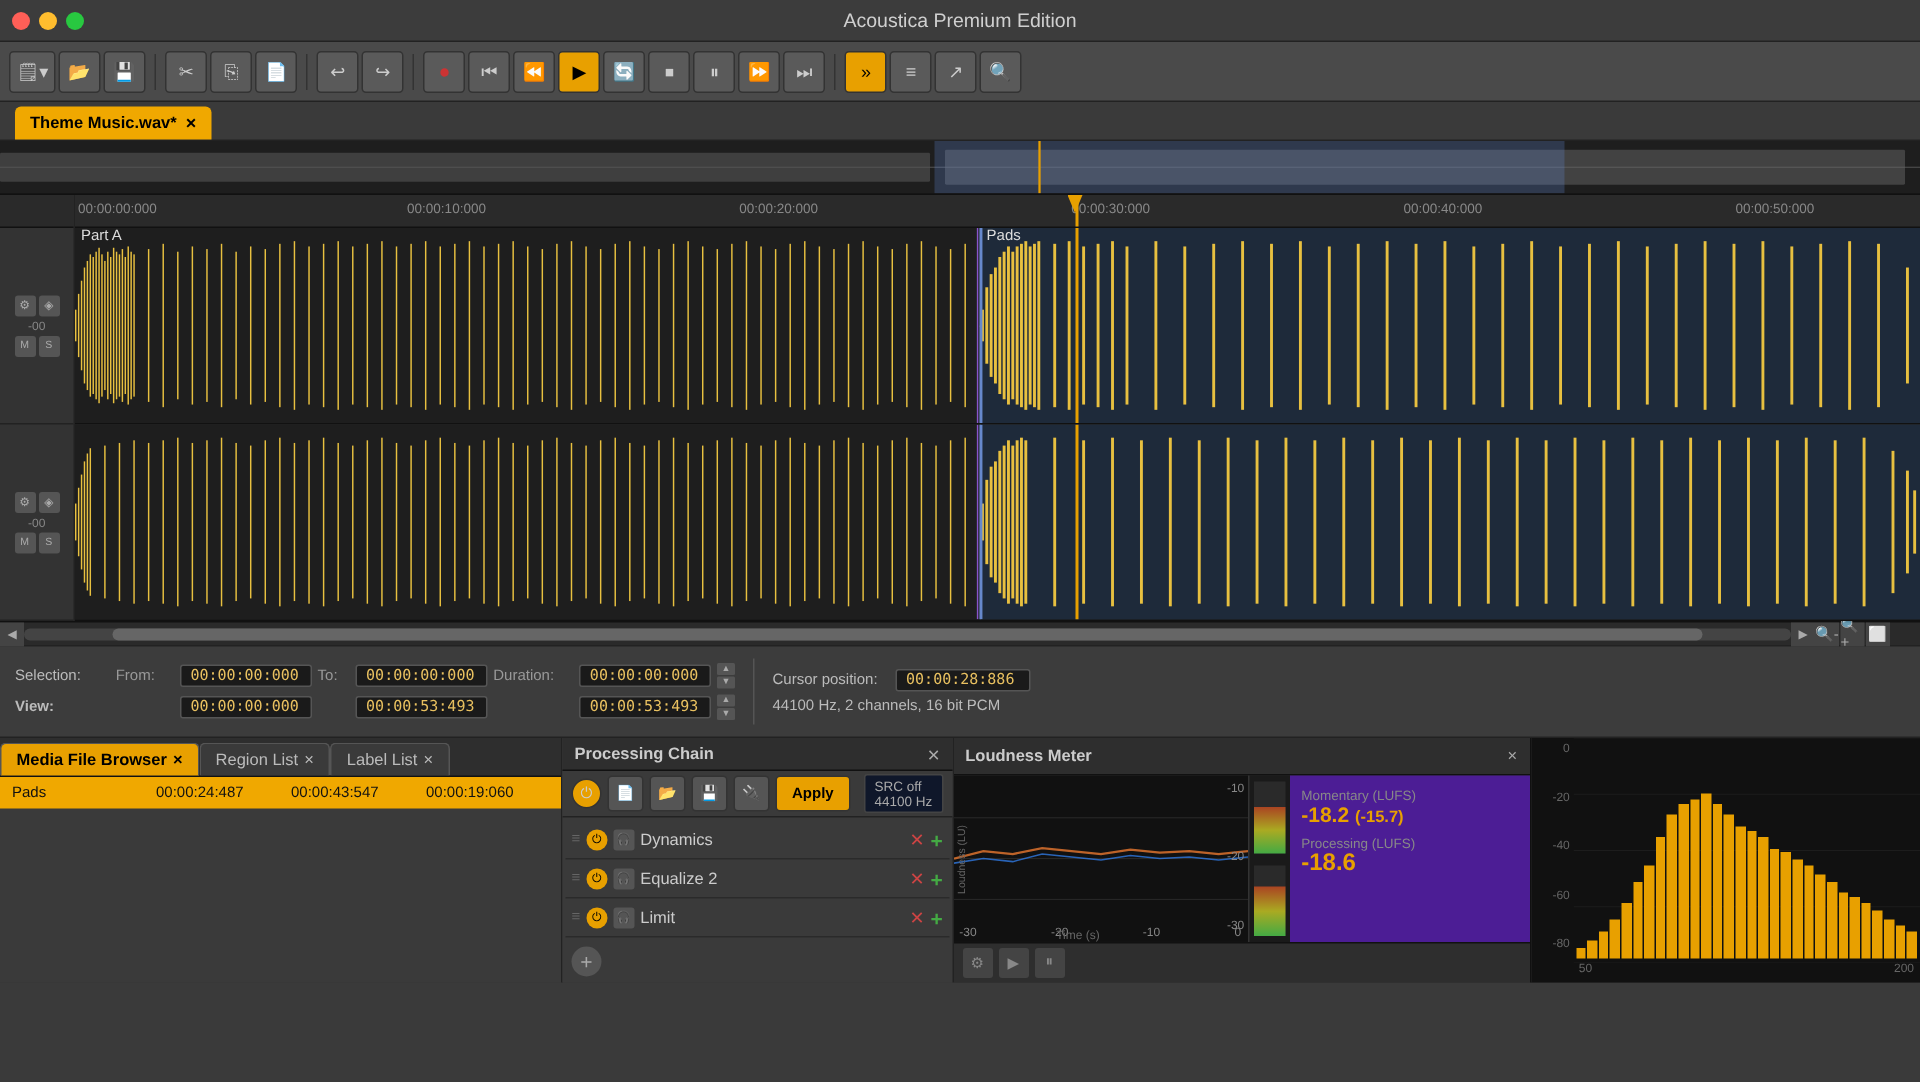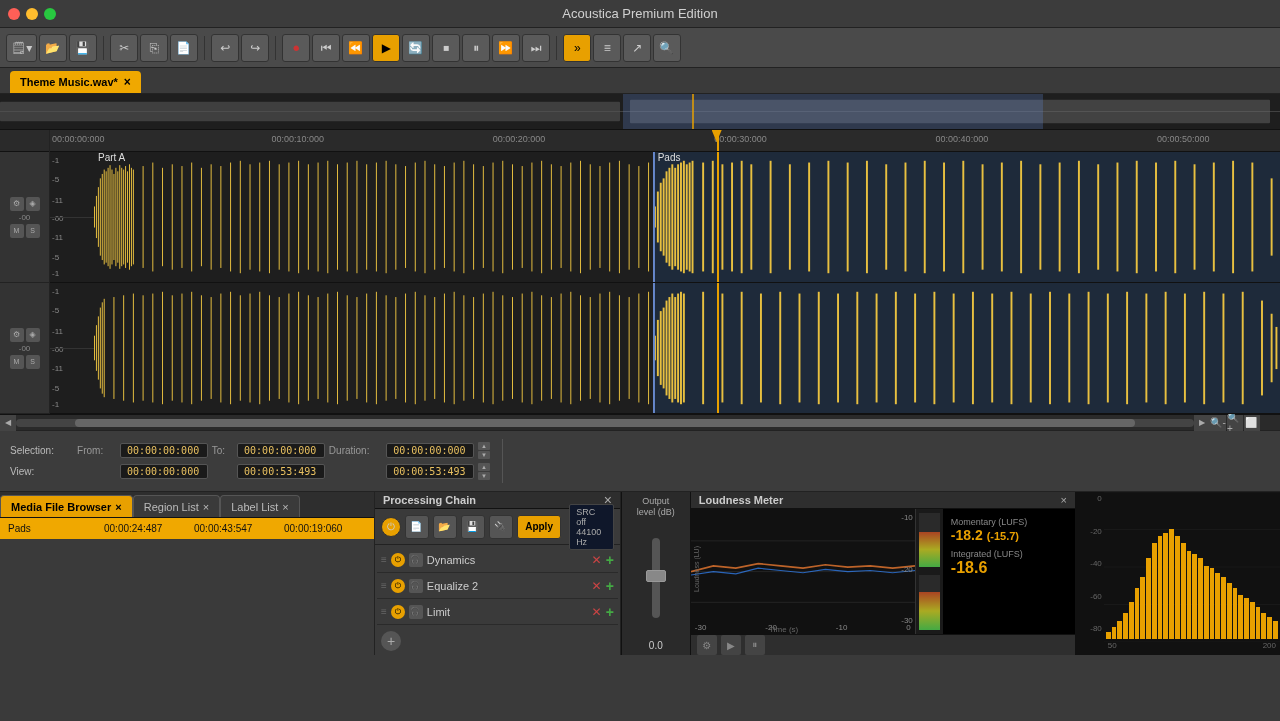--- a/index.html
+++ b/index.html
@@ -36,21 +36,21 @@
     #timeline-tracks { flex: 1; display: flex; flex-direction: column; overflow: hidden; }
     #timeline-ruler { height: 22px; background: #2a2a2a; border-bottom: 1px solid #111; position: relative; display: flex; align-items: center; }
     .ruler-mark { position: absolute; font-size: 9px; color: #888; top: 4px; }
 
     .track-lane { flex: 1; background: #1e1e1e; border-bottom: 1px solid #111; position: relative; overflow: hidden; }
     #track1 { height: 148px; }
     #track2 { height: 148px; }
 
     
     .clip { position: absolute; top: 0; height: 100%; }
-    .clip-parta { left: 0; width: 49%; background: #2a2a2a; margin-left: 44px; }
+    .clip-parta { left: 0; width: 49%; background: #2a2a2a; }
     .clip-pads { left: 49%; width: 51%; background: rgba(100,140,200,0.3); border-left: 1px solid #6688cc; }
 
     
     #h-scrollbar { height: 16px; background: #2a2a2a; border-top: 1px solid #111; display: flex; align-items: center; padding: 0 20px 0 0; }
     #h-scrollbar-track { flex: 1; height: 8px; background: #444; border-radius: 4px; position: relative; }
     #h-scrollbar-thumb { position: absolute; left: 5%; width: 90%; height: 8px; background: #666; border-radius: 4px; cursor: pointer; }
     .scroll-btn { width: 16px; height: 16px; background: #444; display: flex; align-items: center; justify-content: center; font-size: 8px; color: #aaa; cursor: pointer; }
     .zoom-btns { display: flex; gap: 1px; }
     .zoom-btn { width: 16px; height: 16px; background: #444; display: flex; align-items: center; justify-content: center; font-size: 10px; color: #aaa; cursor: pointer; }
 
@@ -113,21 +113,21 @@
     .fader-thumb { width: 20px; height: 12px; background: #888; border-radius: 2px; position: absolute; left: -6px; top: 40%; border: 1px solid #999; cursor: pointer; }
     .ol-value { color: #ccc; font-size: 10px; margin-top: 2px; }
 
     
     #loudness { width: 385px; background: #2e2e2e; border-right: 1px solid #111; display: flex; flex-direction: column; }
     #lm-header { height: 26px; background: #2e2e2e; display: flex; align-items: center; justify-content: space-between; padding: 0 8px; border-bottom: 1px solid #111; }
     #lm-title { color: #ccc; font-size: 11px; font-weight: 600; }
     #lm-close { color: #aaa; cursor: pointer; }
     #lm-content { flex: 1; display: flex; }
     #lm-graph { flex: 1; background: #1a1a1a; position: relative; overflow: hidden; }
-    #lm-stats { width: 132px; background: #000000; padding: 8px; display: flex; flex-direction: column; gap: 6px; }
+    #lm-stats { width: 160px; background: #4c1d95; padding: 8px; display: flex; flex-direction: column; gap: 6px; }
     .lm-stat { }
     .lm-stat-label { color: #888; font-size: 9px; }
     .lm-stat-value { color: #e8a000; font-size: 14px; font-weight: bold; }
     .lm-stat-value span { color: #e8a000; }
     #lm-controls { height: 28px; display: flex; align-items: center; padding: 0 6px; gap: 4px; background: #2e2e2e; border-top: 1px solid #111; }
     .lm-ctrl-btn { width: 20px; height: 20px; background: #444; border-radius: 2px; display: flex; align-items: center; justify-content: center; color: #888; font-size: 10px; cursor: pointer; }
 
     
     #spectrum { flex: 1; background: #2e2e2e; display: flex; flex-direction: column; }
     #sa-header { height: 26px; background: #2e2e2e; display: flex; align-items: center; padding: 0 8px; border-bottom: 1px solid #111; }
@@ -617,34 +617,41 @@
       <span style="color:#999;font-size:10px;width:22px;">To:</span>
       <div class="timecode-box">00:00:00:000</div>
       <span style="color:#999;font-size:10px;width:55px;">Duration:</span>
       <div class="timecode-box">00:00:00:000</div>
       <div class="arrow-btns">
         <div class="arrow-btn">▲</div>
         <div class="arrow-btn">▼</div>
       </div>
     </div>
     <div class="info-row">
-      <span style="color:#bbb;font-size:10px;width:65px;">View:</span>
+      <span style="color:#bbb;font-size:10px;width:65px;font-weight:bold;">View:</span>
       <span style="color:#999;font-size:10px;width:40px;"></span>
       <div class="timecode-box">00:00:00:000</div>
       <span style="width:22px;"></span>
       <div class="timecode-box">00:00:53:493</div>
       <span style="width:55px;"></span>
       <div class="timecode-box">00:00:53:493</div>
       <div class="arrow-btns">
         <div class="arrow-btn">▲</div>
         <div class="arrow-btn">▼</div>
       </div>
     </div>
   </div>
   <div class="info-divider"></div>
+  <div class="cursor-section">
+    <div class="info-row">
+      <span class="cursor-label">Cursor position:</span>
+      <div class="timecode-box" style="margin-left:8px;">00:00:28:886</div>
+    </div>
+    <div class="audio-info">44100 Hz, 2 channels, 16 bit PCM</div>
+  </div>
 </div>
 
 <div id="bottom-area">
 
   <div id="panel-left">
     <div id="panel-tabs">
       <div class="panel-tab active">
         <span>Media File Browser</span>
         <span class="ptab-close">×</span>
       </div>
@@ -711,29 +718,20 @@
         <span class="effect-name">Limit</span>
         <span class="effect-x">✕</span>
         <span class="effect-plus">+</span>
       </div>
     </div>
     <div id="pc-add">
       <div class="add-btn">+</div>
     </div>
   </div>
 
-  <div id="output-level">
-    <div class="ol-label">Output<br>level (dB)</div>
-    <div class="fader-container">
-      <div class="fader">
-        <div class="fader-thumb"></div>
-      </div>
-    </div>
-    <div class="ol-value">0.0</div>
-  </div>
 
   <div id="loudness">
     <div id="lm-header">
       <span id="lm-title">Loudness Meter</span>
       <span id="lm-close">×</span>
     </div>
     <div id="lm-content">
 
       <div id="lm-graph">
         <svg width="100%" height="100%" viewBox="0 0 200 110" preserveAspectRatio="none">
@@ -776,21 +774,21 @@
 
       <div id="lm-stats">
         <div class="lm-stat">
           <div class="lm-stat-label">Momentary (LUFS)</div>
           <div class="lm-stat-value">
             <span>-18.2</span>
             <span style="font-size:11px;">(-15.7)</span>
           </div>
         </div>
         <div class="lm-stat">
-          <div class="lm-stat-label">Integrated (LUFS)</div>
+          <div class="lm-stat-label">Processing (LUFS)</div>
           <div class="lm-stat-value" style="font-size:16px;">-18.6</div>
         </div>
       </div>
     </div>
     <div id="lm-controls">
       <div class="lm-ctrl-btn">⚙</div>
       <div class="lm-ctrl-btn">▶</div>
       <div class="lm-ctrl-btn">⏸</div>
     </div>
   </div>

